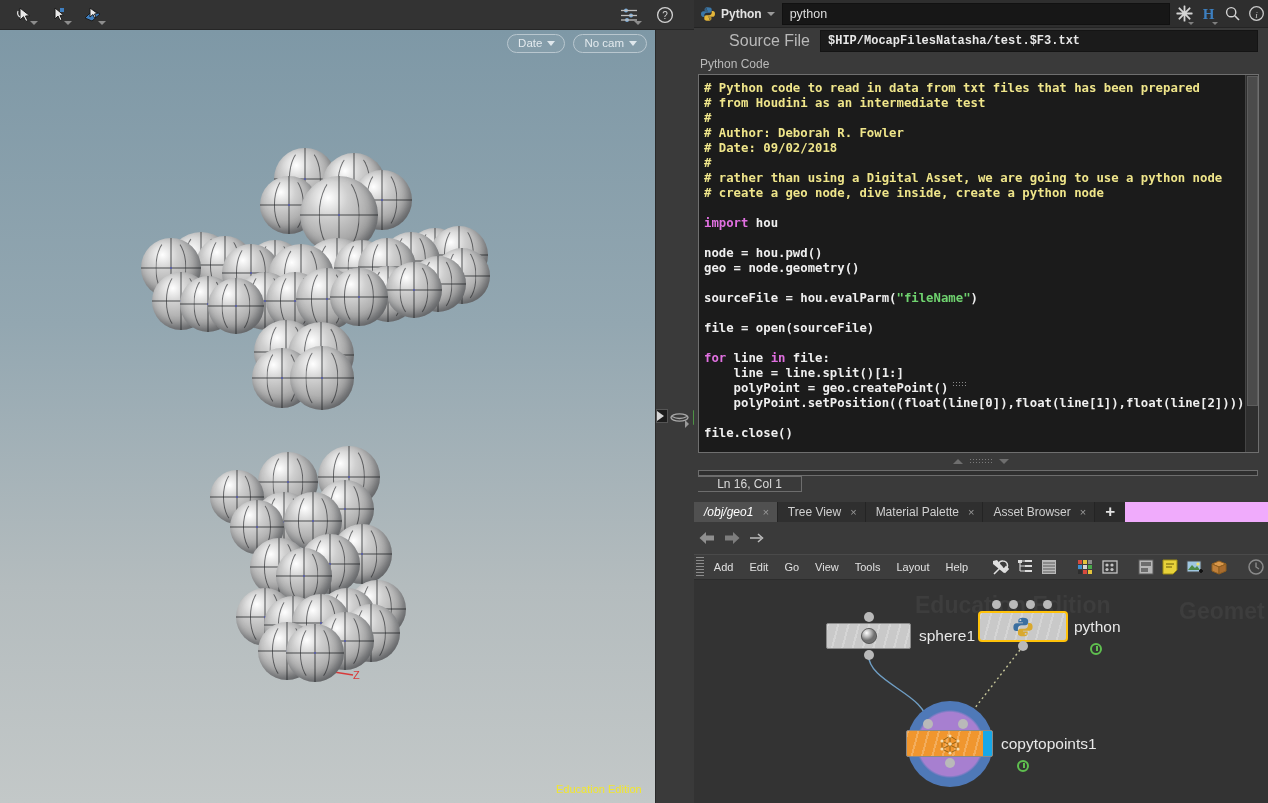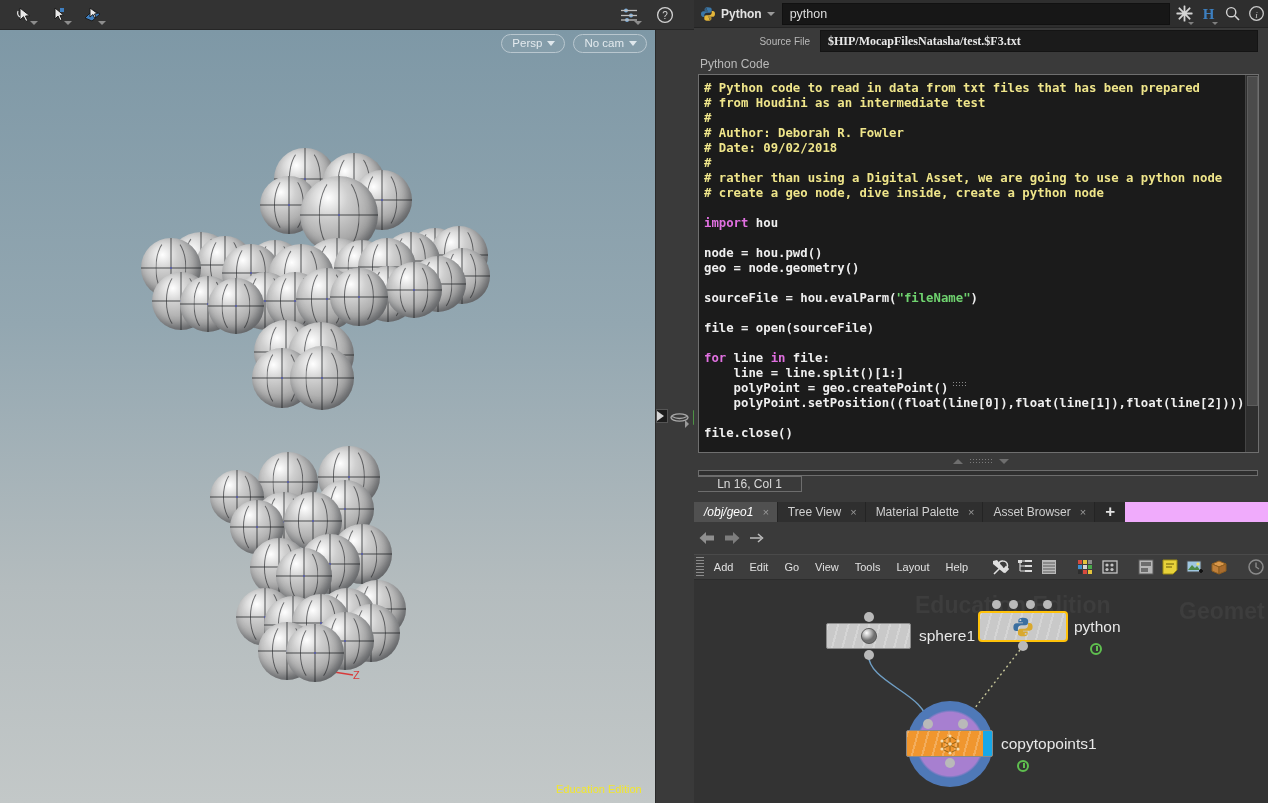--- a/index.html
+++ b/index.html
@@ -82,25 +82,25 @@
   }
   #py-header .pytitle{ display:flex; align-items:center; gap:5px; padding:0 7px 0 6px; font-weight:bold; color:#e2e2e2; font-size:12px;}
   #nodename-field{
     flex:1; height:22px; background:#171717; border:1px solid #111; color:#dcdcdc;
     display:flex; align-items:center; padding:0 7px; font-size:12.5px; margin-right:2px;
   }
   .hdr-ico{ width:24px;height:26px; display:flex;align-items:center;justify-content:center;position:relative;}
   .hdr-ico .tri-sm{ right:2px; bottom:2px; border-top-color:#7f7f7f; border-left-width:3px;border-right-width:3px;border-top-width:3px;}
 
   #srcfile-row{ position:absolute; left:0; top:29px; width:574px; height:24px; display:flex; align-items:center; }
-  #srcfile-row .lbl{ width:126px; text-align:right; padding-right:10px; color:#b9b9b9; font-size:10px;}
+  #srcfile-row .lbl{ width:126px; text-align:right; padding-right:10px; color:#b9b9b9; font-size:16px;}
   #srcfile-val{
     flex:1; height:22px; margin-right:10px; background:#1b1b1b; border:1px solid #141414;
     display:flex;align-items:center; padding:0 7px;
-    font-family:Liberation Serif, serif; font-weight:bold; font-size:12px; color:#e8e8e8;
+    font-family:Liberation Mono, monospace; font-weight:bold; font-size:12px; color:#e8e8e8;
   }
   .pycodelbl{ position:absolute; left:6px; top:57px; color:#b9b9b9; font-size:12px; }
 
   #code-wrap{
     position:absolute; left:4px; top:74px; width:561px; height:379px;
     background:#1b1b1b; border:1px solid #6f6f6f;
   }
   #code{
     position:absolute; left:0; top:0; right:13px; bottom:0; padding:6px 0 0 5px;
     font-family:"DejaVu Sans Mono", monospace; font-size:12.3px; line-height:15px;
@@ -210,21 +210,21 @@
             <circle cx="9" cy="9" r="7.4" fill="none" stroke="#d2d2d2" stroke-width="1.3"></circle>
             <text x="9" y="13" font-size="10" fill="#d2d2d2" text-anchor="middle" font-family="Liberation Sans, sans-serif">?</text>
           </svg>
         </div>
       </div>
     </div>
 
     <div id="viewport" data-interactable="true">
       <div class="cam-pills" data-interactable="false">
         <div class="pill" data-interactable="true">
-          <span data-interactable="false">Persp</span>
+          <span data-interactable="false">Date</span>
           <i class="dn" data-interactable="false"></i>
         </div>
         <div class="pill" data-interactable="true">
           <span data-interactable="false">No cam</span>
           <i class="dn" data-interactable="false"></i>
         </div>
       </div>
 
       <div id="spheres" data-interactable="false">
           <div class="sph" data-interactable="false" style="left: 274px; top: 118px; width: 62px; height: 62px; z-index: 35;">

